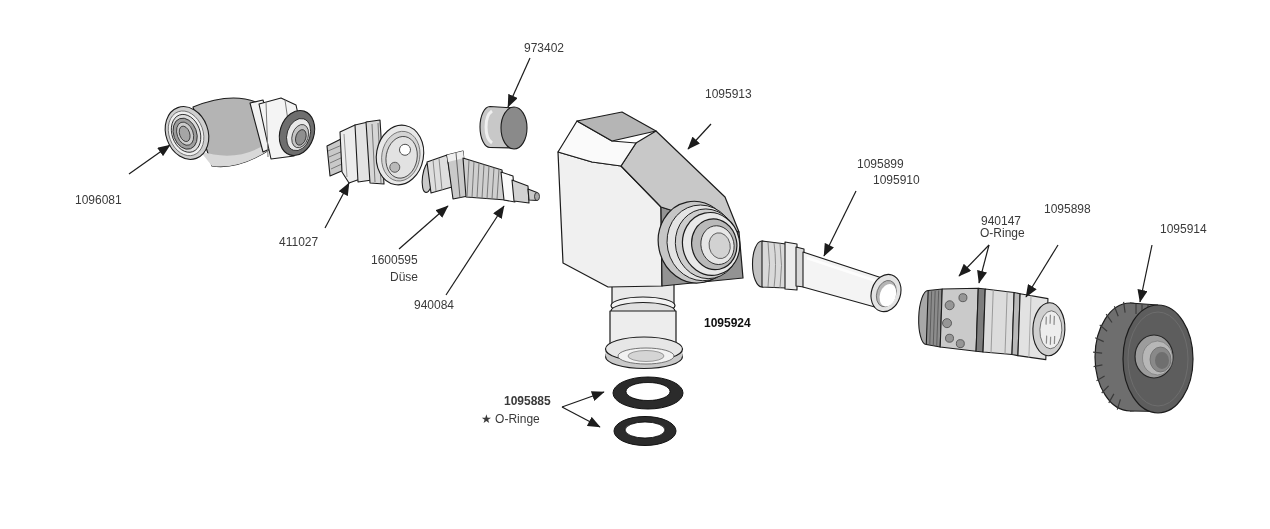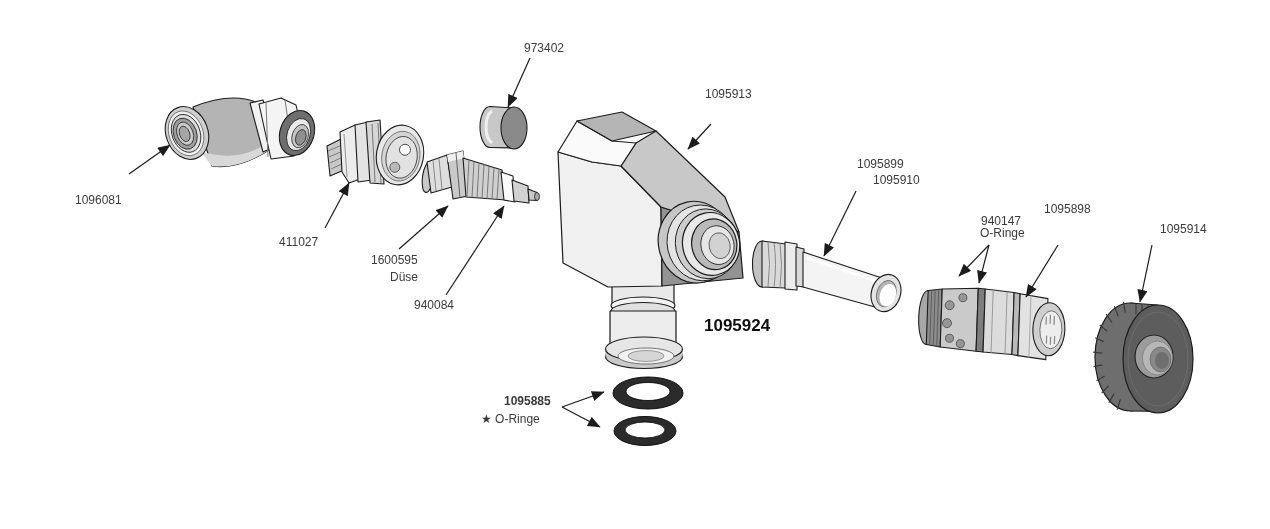--- a/index.html
+++ b/index.html
@@ -6,21 +6,21 @@
   #stage{
     position:relative;width:1270px;height:529px;background:#fff;overflow:hidden;
     font-family:"Liberation Sans", sans-serif;
   }
   #stage svg{position:absolute;left:0;top:0;}
   .lbl{
     position:absolute;font-size:12px;line-height:16px;color:#3a3a3a;
     white-space:nowrap;
   }
   .assembly{
-    position:absolute;font-size:17px;font-weight:bold;color:#0f0f0f;white-space:nowrap;
+    position:absolute;font-size:12px;font-weight:bold;color:#0f0f0f;white-space:nowrap;
   }
 </style>
 </head>
 <body>
 
 <div id="stage">
 
 <svg width="1270" height="529" viewBox="0 0 1270 529">
   <defs>
     <marker id="ah" viewBox="0 0 10 8" refX="9.5" refY="4" markerWidth="11" markerHeight="8.5" orient="auto">

